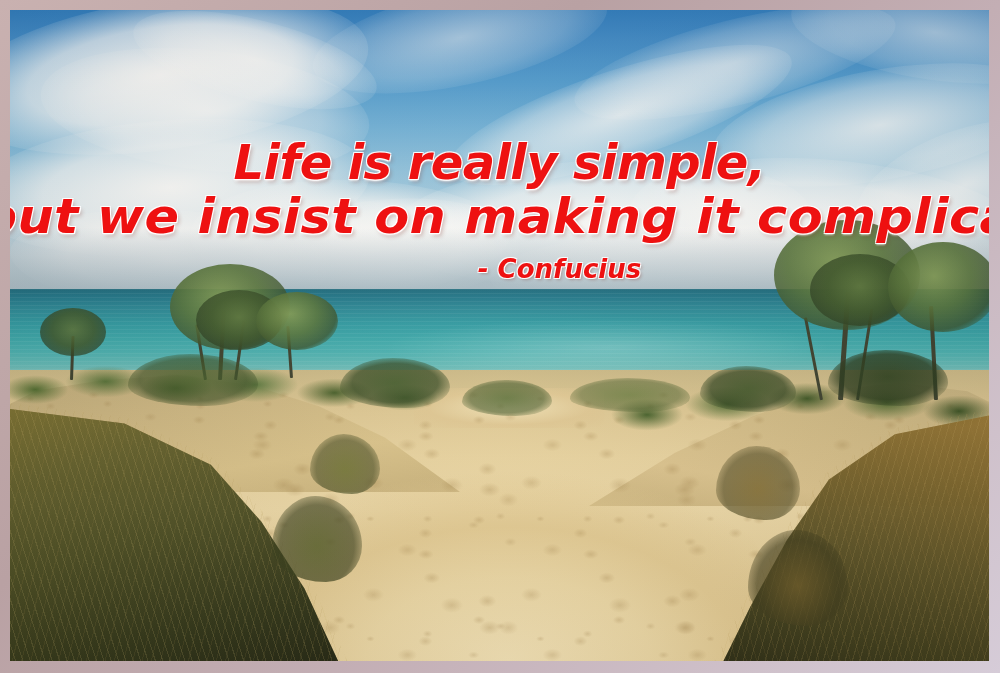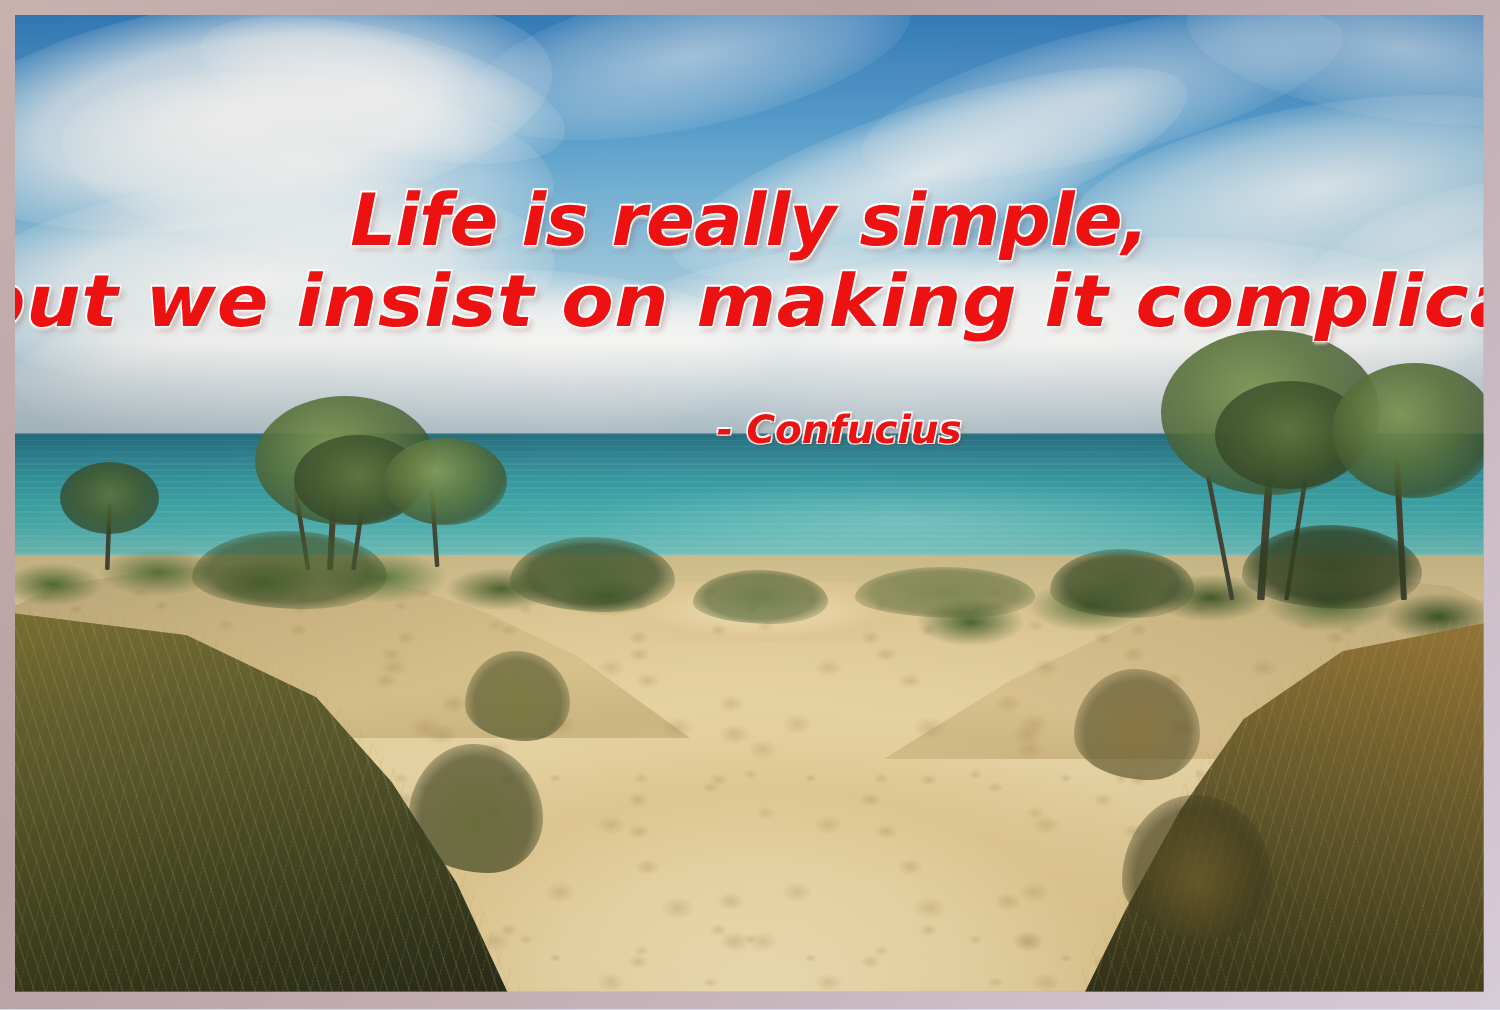--- a/index.html
+++ b/index.html
@@ -359,21 +359,21 @@
     font-size: 33px;
     letter-spacing: -0.5px;
     color: #6a6a6a;
     text-shadow: 0 1px 0 rgba(255,255,255,0.35);
     white-space: nowrap;
   }
 
   .quote-block {
     position: absolute;
     left: 0;
-    top: 113px;
+    top: 128px;
     width: 100%;
     text-align: center;
   }
   .quote-line {
     font-family: "DejaVu Sans", sans-serif;
     font-weight: bold;
     font-style: italic;
     color: #ee1111;
     white-space: nowrap;
     line-height: 1.0;
@@ -391,21 +391,21 @@
   }
   .quote-line.l2 {
     font-size: 48px;
     letter-spacing: 0.4px;
     margin-top: 6px;
     transform: scaleX(1.06);
   }
   .attribution {
     position: absolute;
     left: 0;
-    top: 262px;
+    top: 244px;
     width: 100%;
     text-align: center;
     padding-left: 120px;
     box-sizing: border-box;
     font-family: "DejaVu Sans", sans-serif;
     font-weight: bold;
     font-style: italic;
     font-size: 26px;
     color: #ee1111;
     white-space: nowrap;

